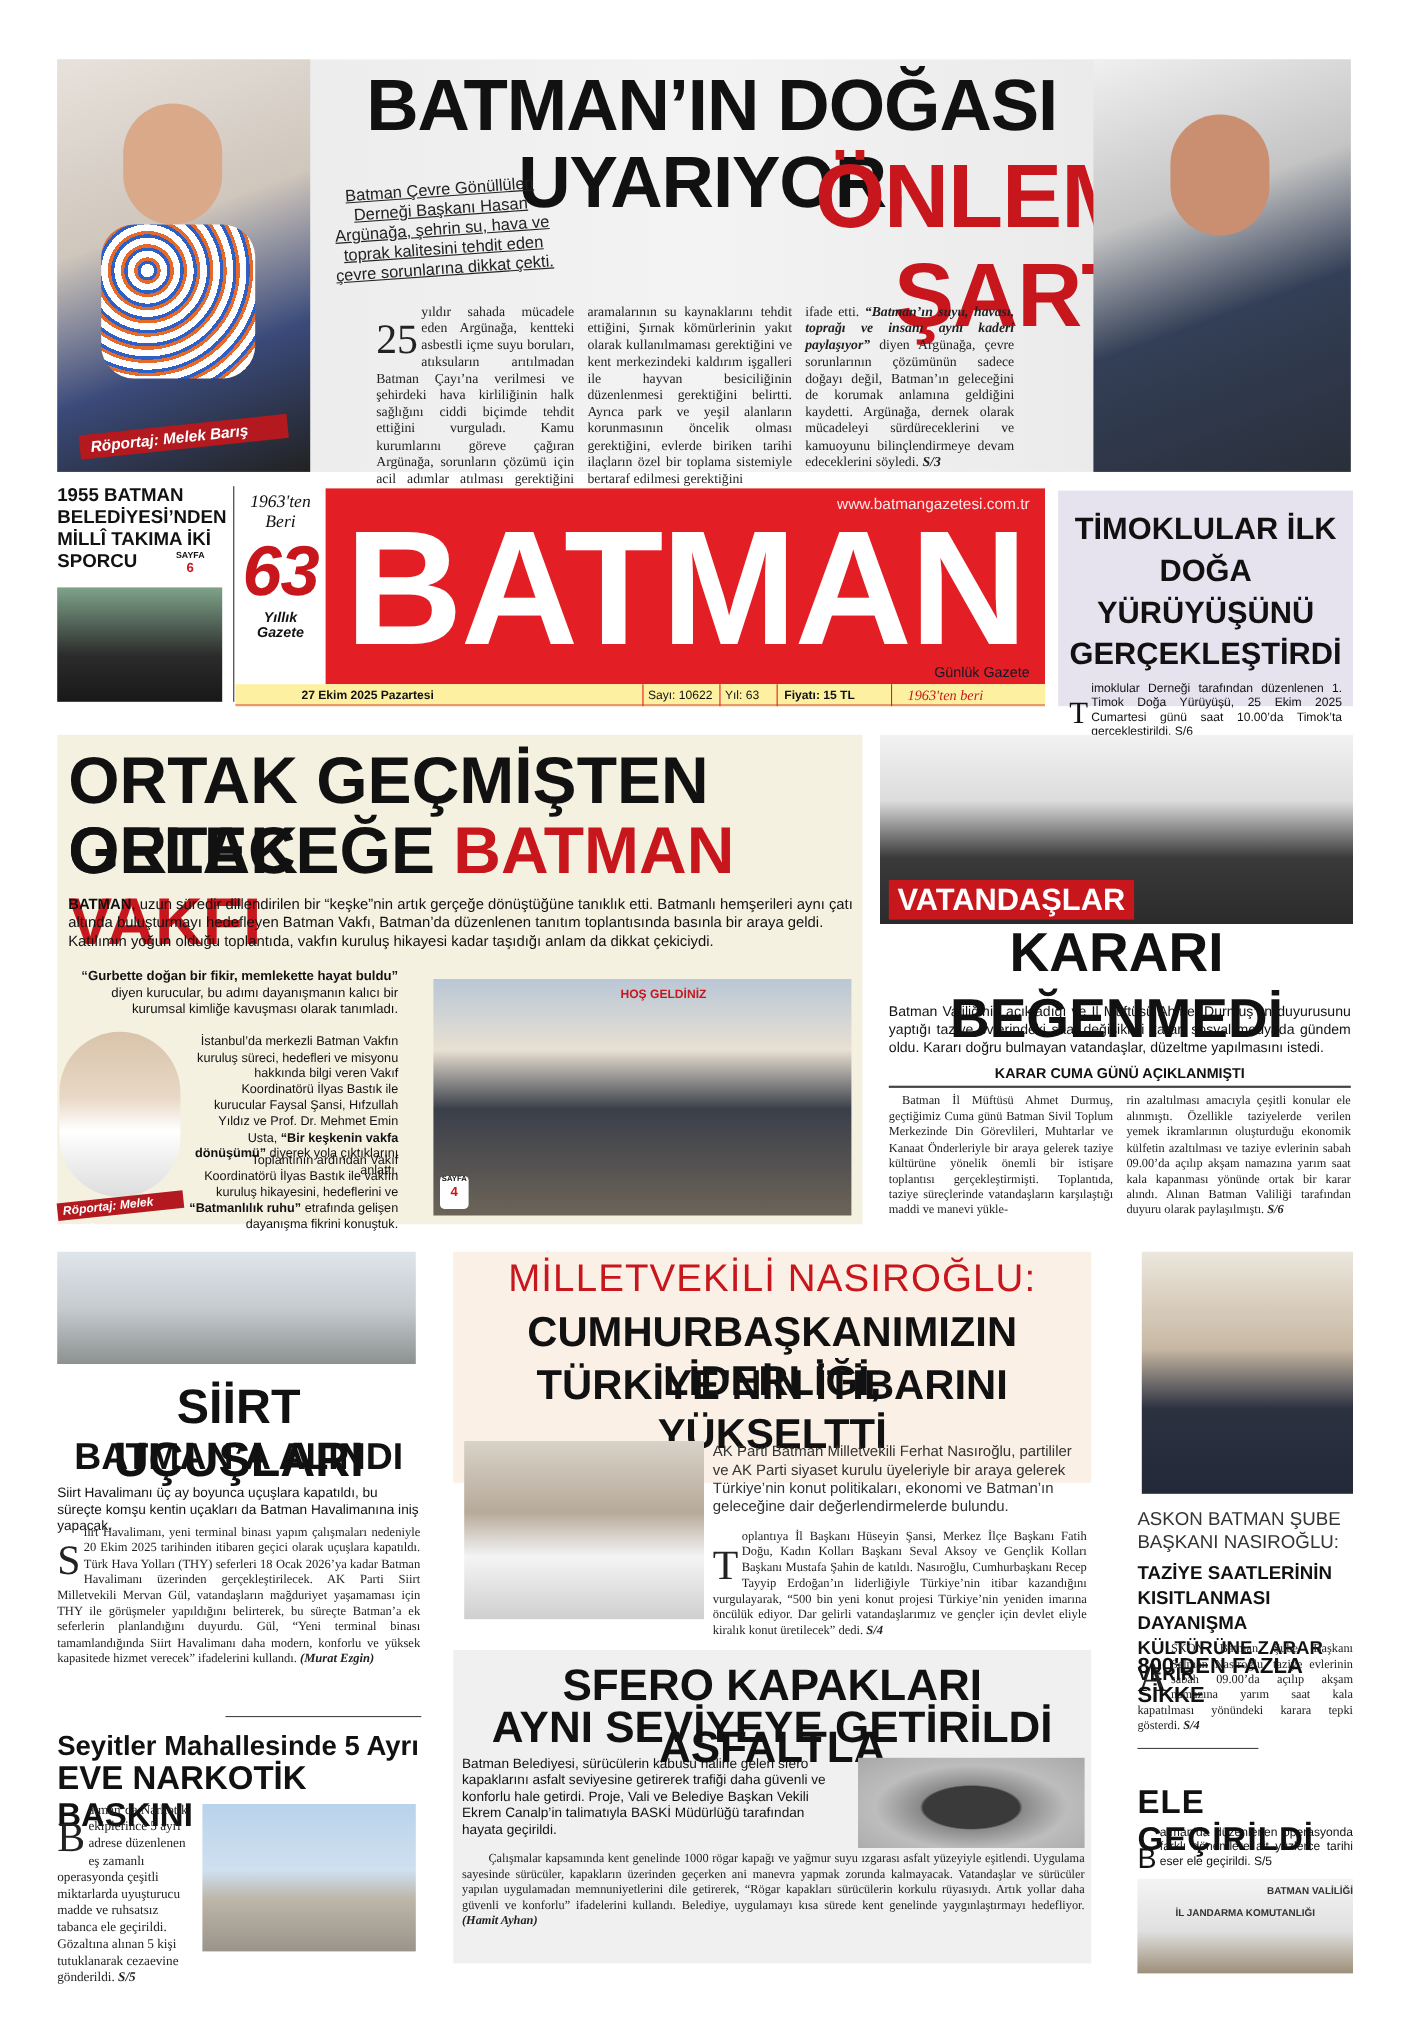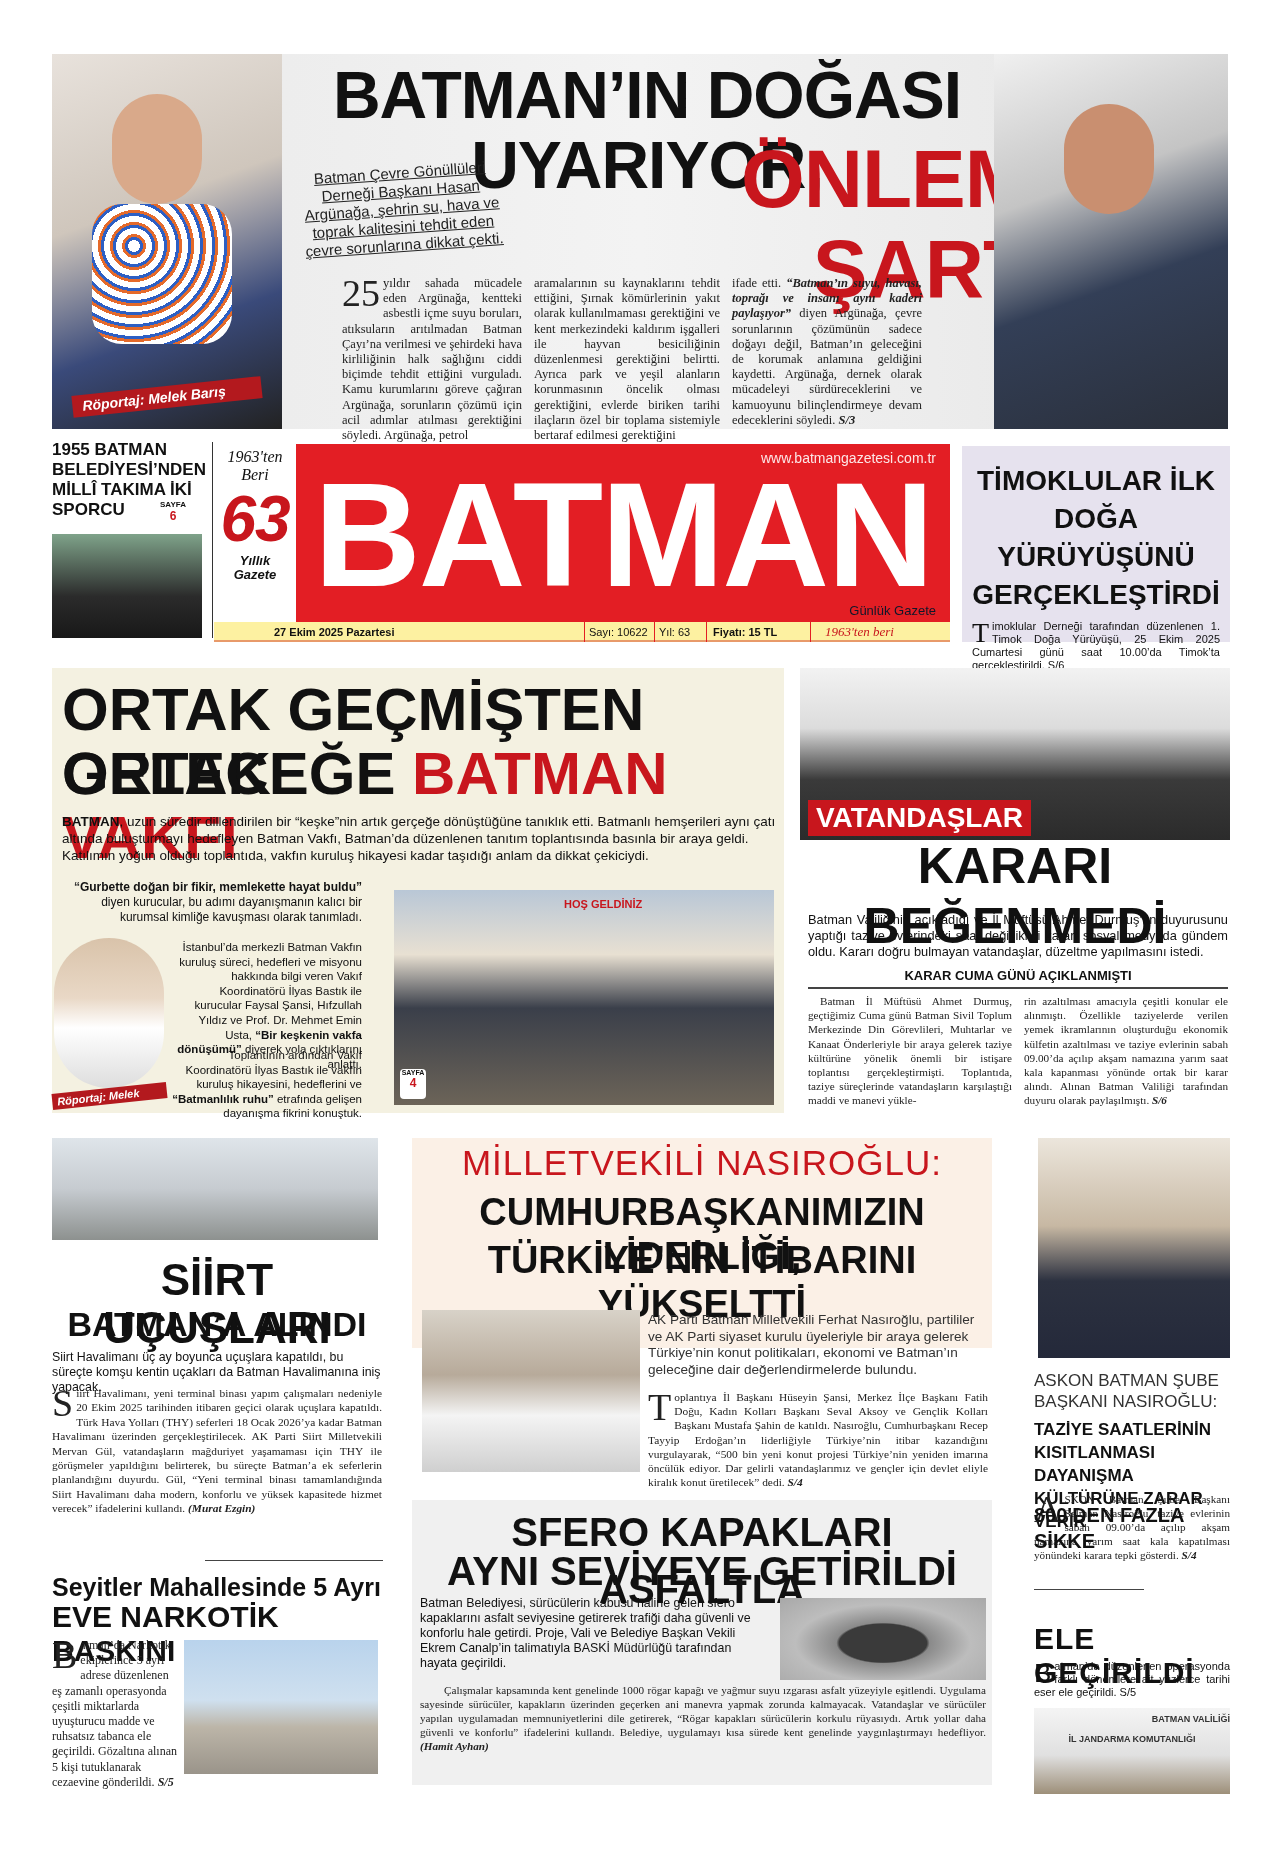--- a/index.html
+++ b/index.html
@@ -2,21 +2,21 @@
 <html><head>
 <meta charset="utf-8">
 <style>
 *{box-sizing:border-box;margin:0;padding:0}
 body{width:1280px;height:1849px;background:#fff;font-family:"Liberation Sans",sans-serif;color:#111;position:relative;overflow:hidden}
 .abs{position:absolute}
 .cond{font-family:"Liberation Sans Narrow","Liberation Sans",sans-serif;font-weight:700;letter-spacing:-1px}
 .serif{font-family:"Liberation Serif","DejaVu Serif",serif}
 .photo{background:linear-gradient(135deg,#8a8f96,#c9ccd0 45%,#6d737a);overflow:hidden}
 .bodytext{font-family:"Liberation Serif",serif;font-size:12.5px;line-height:15.2px;color:#222;text-align:justify}
-.dropcap{float:left;font-family:"Liberation Serif",serif;font-size:38px;line-height:30px;margin-right:3px;margin-top:2px}
+.dropcap{float:left;font-family:"Liberation Serif",serif;font-size:38px;line-height:30px;margin-right:3px;margin-top:18px}
 .bold{font-weight:700}
 .ital-b{font-style:italic;font-weight:700}
 .rule{height:2px;background:#444}
 </style>
 </head>
 <body>
 
 <div class="abs" style="left:52px;top:54px;width:1176px;height:375px;background:linear-gradient(90deg,#e9e9e9,#f3f3f3 50%,#e5e5e5);">
   <div class="abs photo" style="left:0;top:0;width:230px;height:375px;background:linear-gradient(160deg,#e8e2dc,#cfc6bc 40%,#3a4a7a 70%,#222 100%);">
     <div class="abs" style="left:60px;top:40px;width:90px;height:110px;border-radius:45px;background:#d9a98a"></div>

